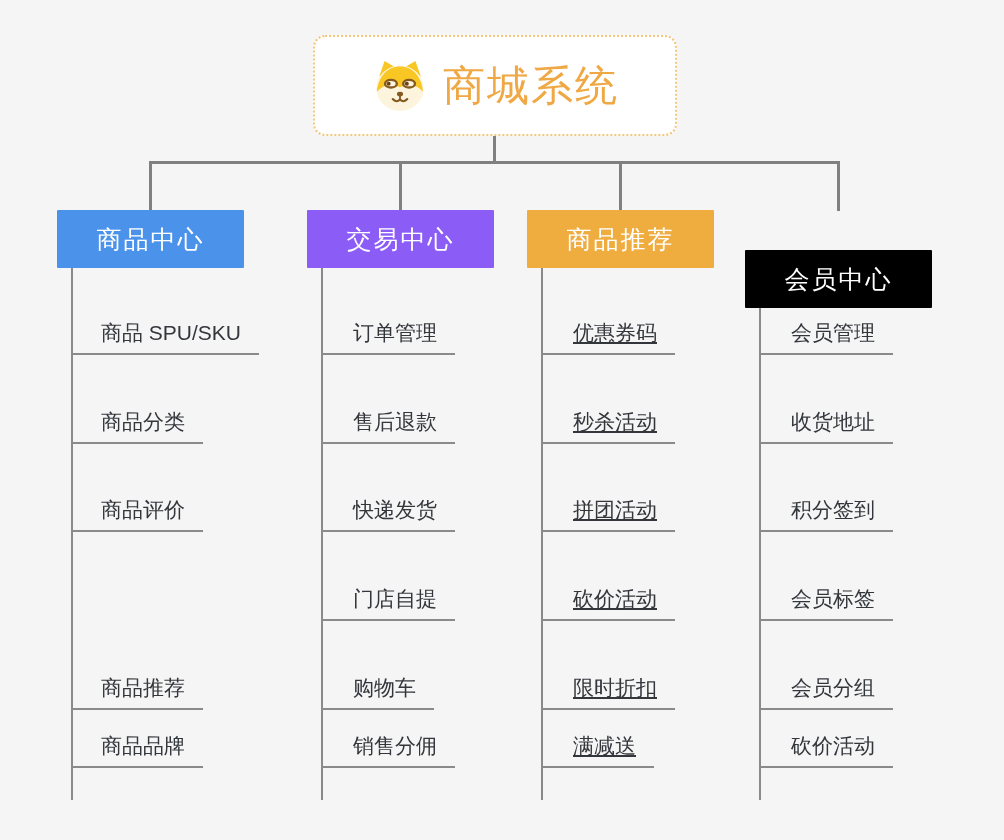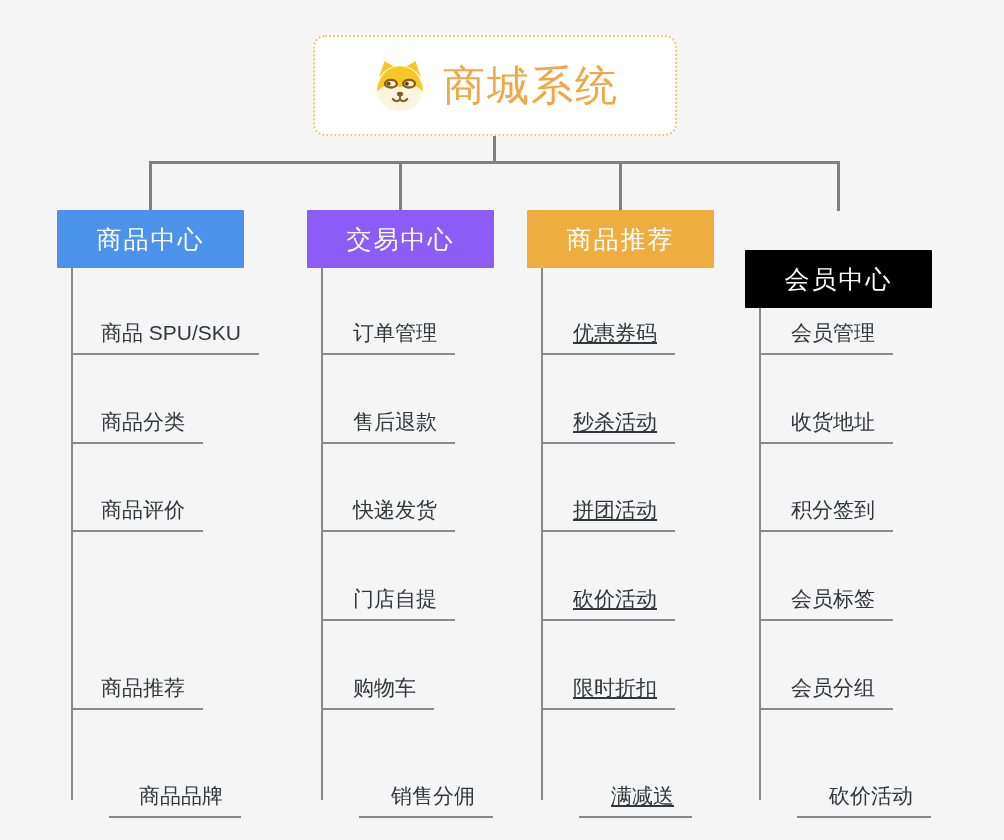--- a/index.html
+++ b/index.html
@@ -52,21 +52,21 @@
     width: max-content;
     padding: 0 18px 7px 32px;
     border-bottom: 2px solid #8A8A8A;
     font-size: 21px; line-height: 26px; color: #33363B;
     white-space: nowrap; cursor: pointer;
   }
   .child.c0 { left: 71px; padding-left: 30px; } .child.c1 { left: 321px; }
   .child.c2 { left: 541px; text-decoration: underline; } .child.c3 { left: 759px; }
   .child.r0 { top: 320px; } .child.r1 { top: 409px; }
   .child.r2 { top: 497px; } .child.r3 { top: 586px; }
-  .child.r4 { top: 675px; } .child.r5 { top: 783px; margin-left: 38px; }
+  .child.r4 { top: 675px; } .child.r5 { top: 733px; }
 </style>
 </head>
 <body style="background: rgb(245, 245, 245);">
 
 <div class="canvas">
 
   <div class="line root-stub"></div>
   <div class="line h-bar"></div>
   <div class="line drop d0"></div>
   <div class="line drop d1"></div>

